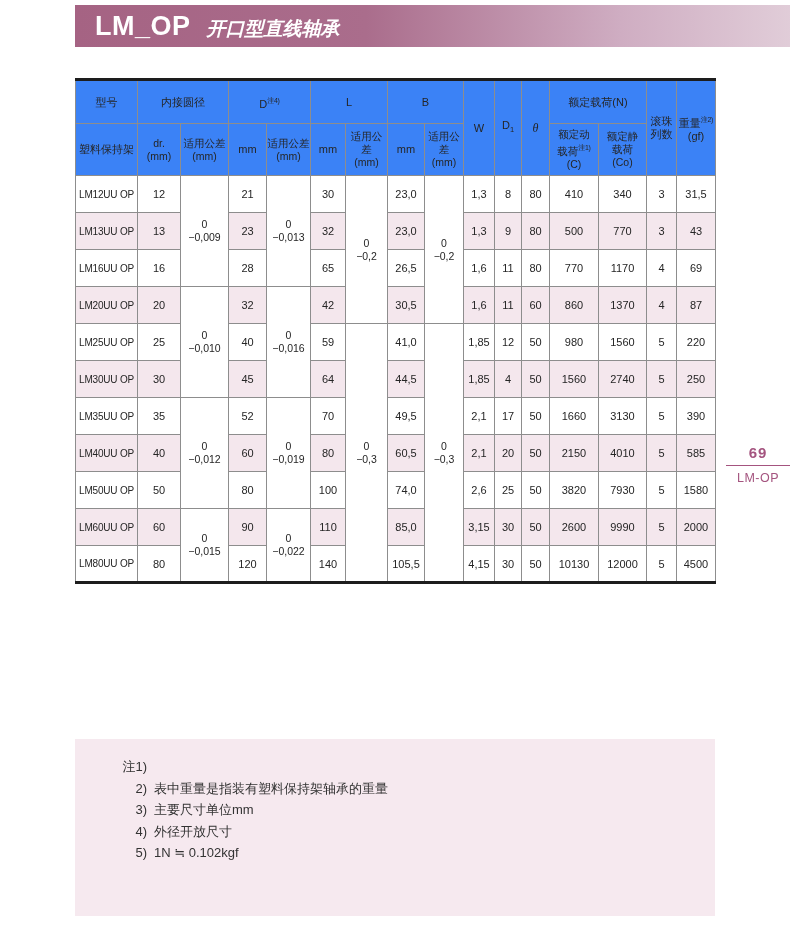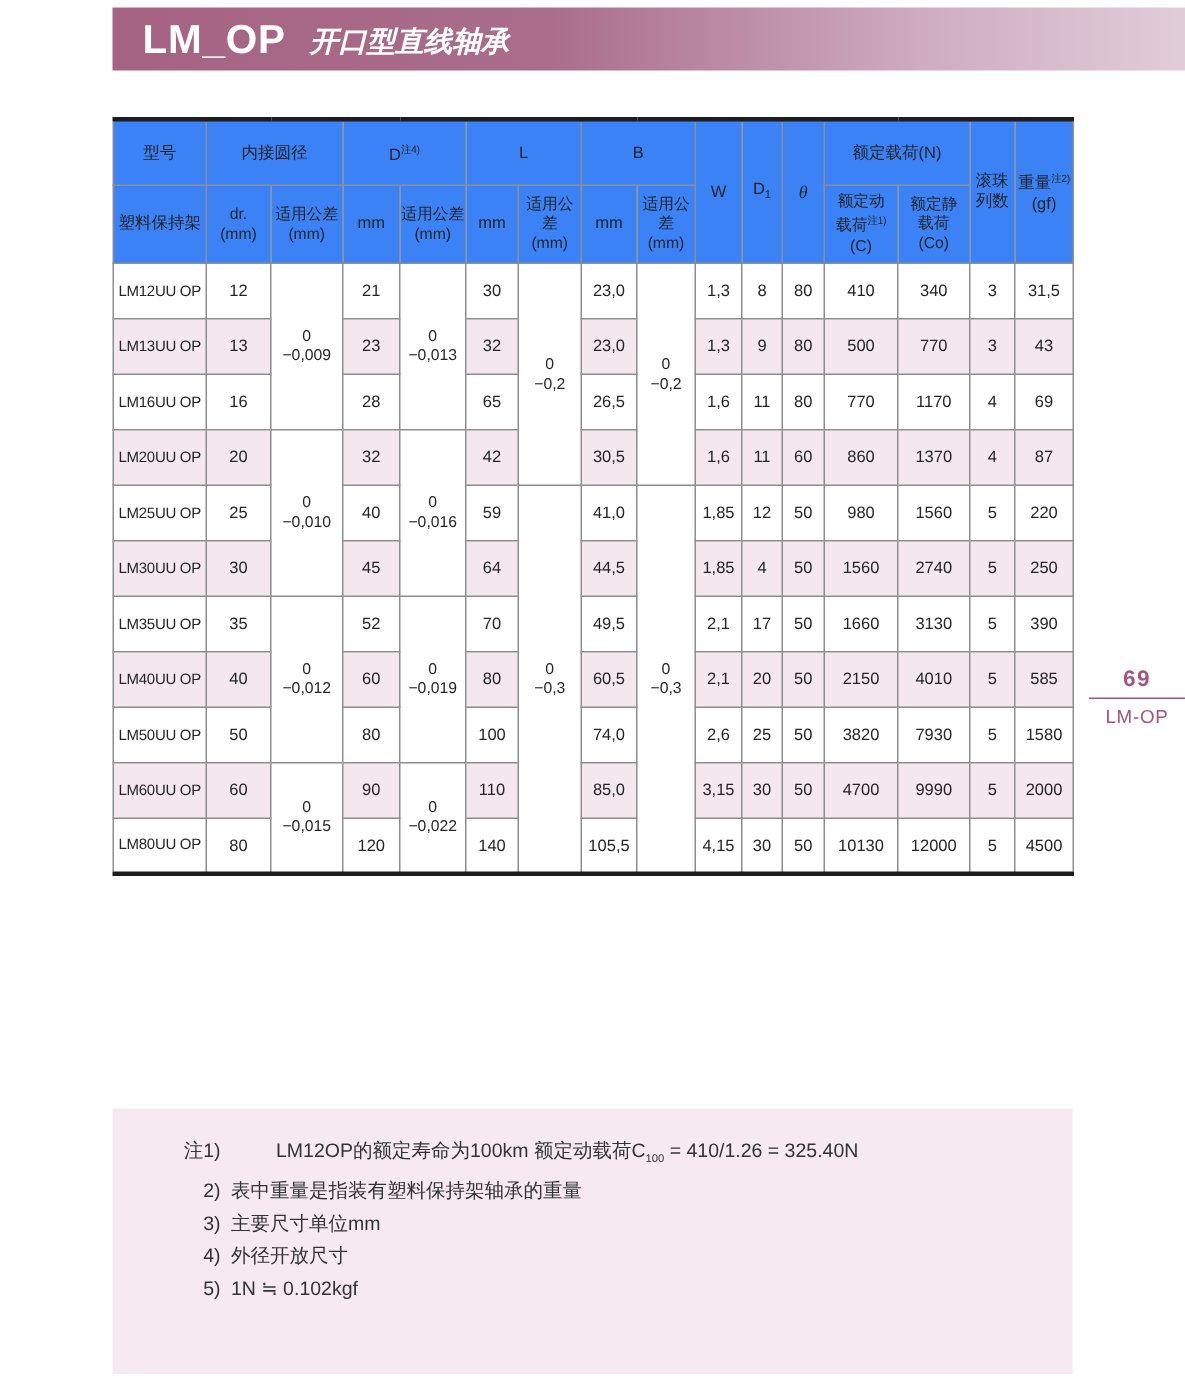--- a/index.html
+++ b/index.html
@@ -314,21 +314,21 @@
       <td>90</td>
       <td class="tol" rowspan="2">
           <div>0</div>
           <div>−0,022</div>
         </td>
       <td>110</td>
       <td>85,0</td>
       <td>3,15</td>
       <td>30</td>
       <td>50</td>
-      <td>4700</td>
+      <td>2600</td>
       <td>9990</td>
       <td>5</td>
       <td>2000</td>
     </tr>
     <tr class="data">
       <td class="model">LM80UU OP</td>
       <td>80</td>
       <td>120</td>
       <td>140</td>
       <td>105,5</td>
@@ -346,21 +346,20 @@
 <div class="pagemark">
   <div class="num">69</div>
   <div class="rule"></div>
   <div class="plabel">LM-OP</div>
 </div>
 
 <div class="notes">
   <div class="note-row">
     <span class="note-label">注1)</span>
     <div class="note-body">
-      <div class="note-ind"><span>LM12OP的额定寿命为100km 额定动载荷C</span><span class="sub">100</span><span> = 410/1.26 = 325.40N</span></div>
     </div>
   </div>
   <div class="note-row">
     <span class="note-label">2)</span>
     <div>表中重量是指装有塑料保持架轴承的重量</div>
   </div>
   <div class="note-row">
     <span class="note-label">3)</span>
     <div>主要尺寸单位mm</div>
   </div>

